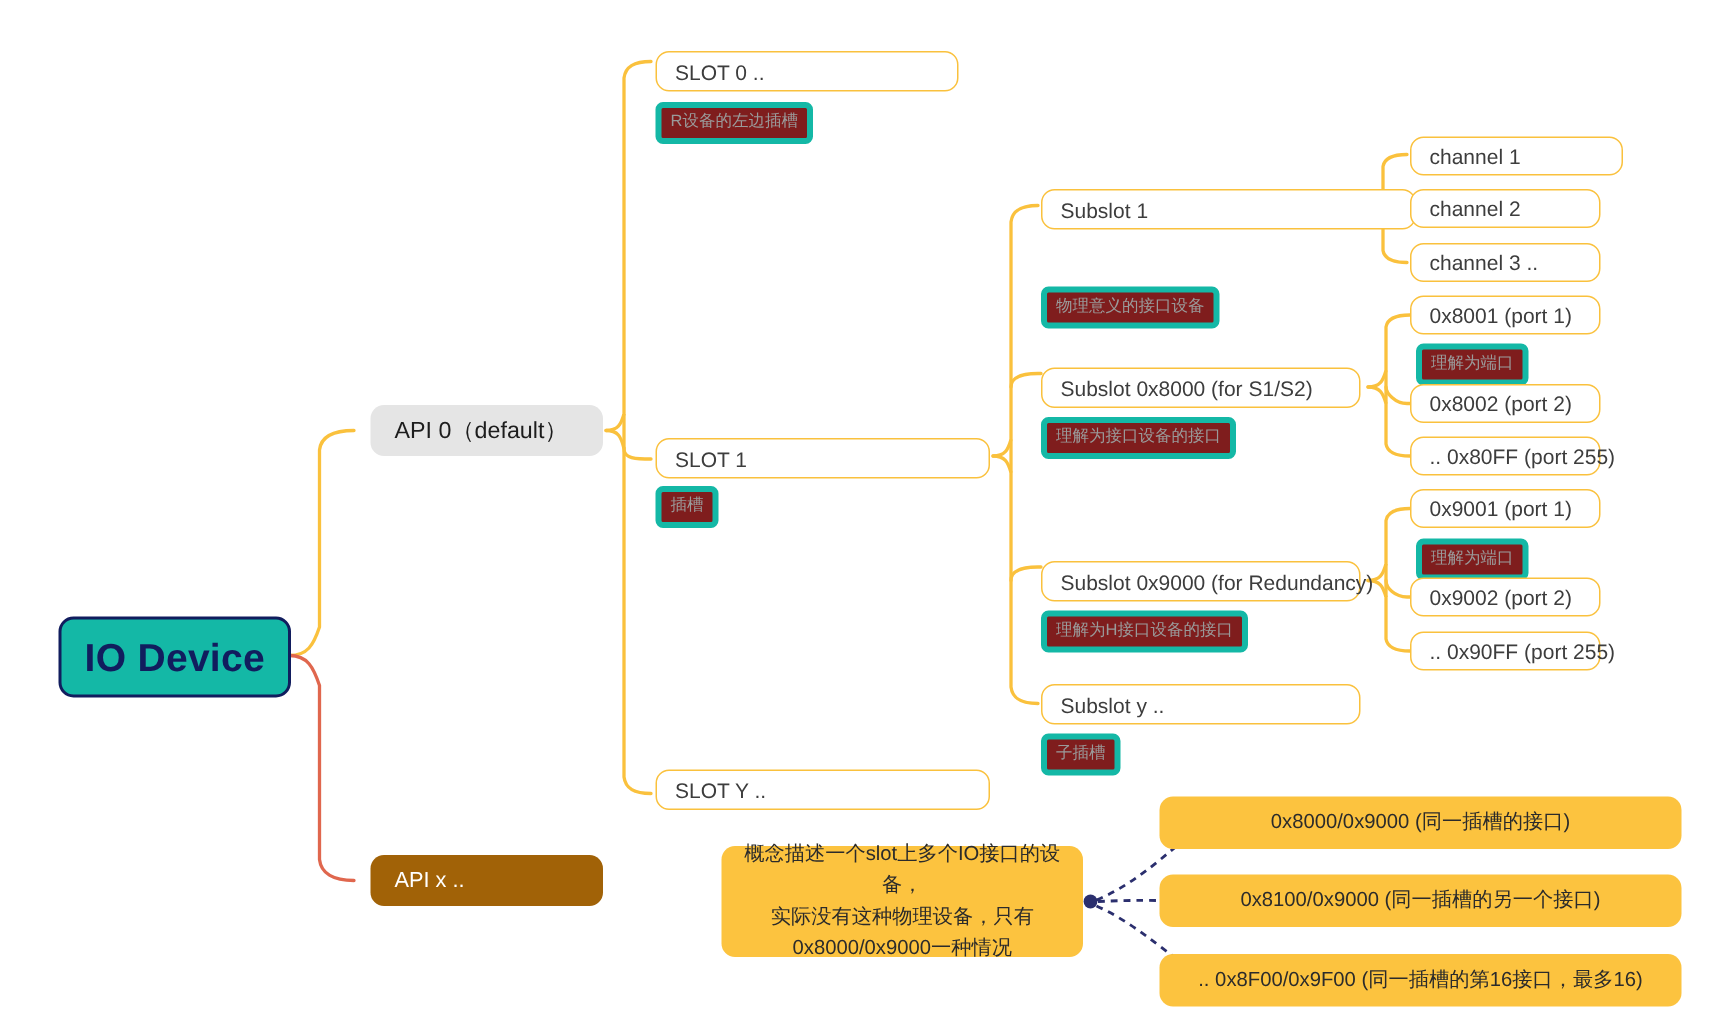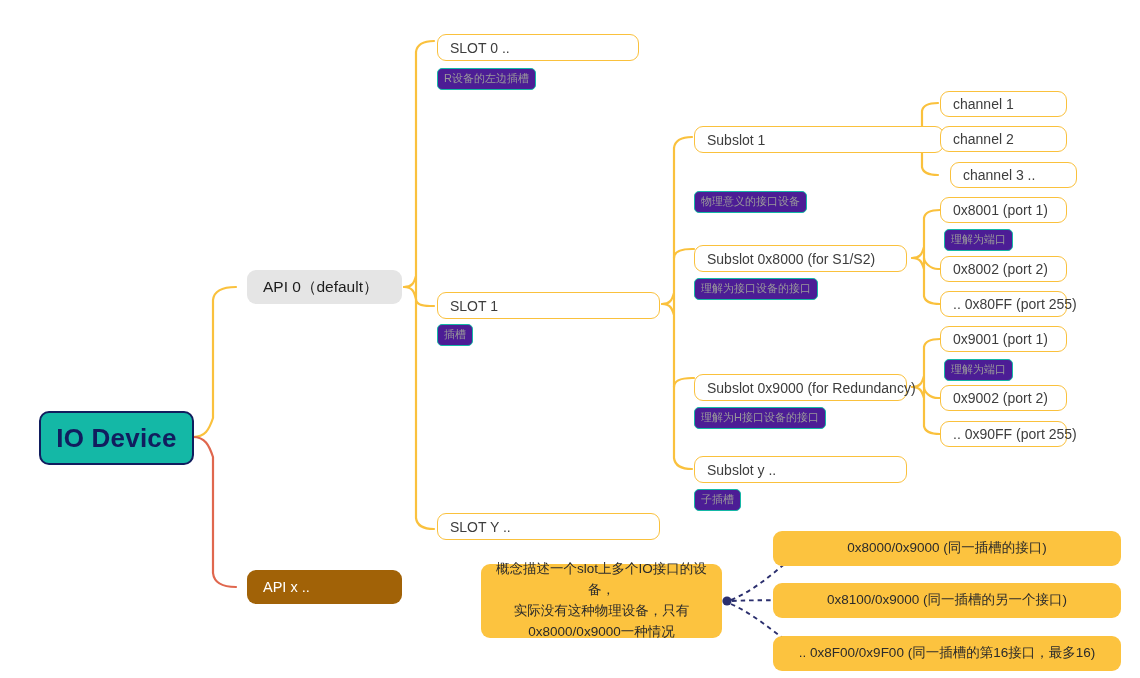--- a/index.html
+++ b/index.html
@@ -58,22 +58,22 @@
     border:1.6px solid #fac13d;
     border-radius:9px;
     color:#3d3d3d;
     font-size:14px;
     padding:0 12px;
   }
 
   
   .chip{
     position:absolute;
-    background:#4c1d95;
-    border:1px solid #14b8a6;
+    background:#7f1d1d;
+    border:4px solid #14b8a6;
     border-radius:5px;
     color:#9a9a9a;
     font-size:11px;
     line-height:1;
     padding:4px 6px 5px 6px;
     white-space:nowrap;
   }
 
   
   .note{
@@ -179,27 +179,27 @@
   <div class="node outline-amber" style="left:694px;top:374px;width:213px;height:27px;">
     <span>Subslot 0x9000 (for Redundancy)</span>
   </div>
   <div class="chip" style="left:694px;top:407px;">理解为H接口设备的接口</div>
 
   <div class="node outline-amber" style="left:694px;top:456px;width:213px;height:27px;text-align:right;">
     <span>Subslot y ..</span>
   </div>
   <div class="chip" style="left:694px;top:489px;">子插槽</div>
 
-  <div class="node outline-amber" style="left:940px;top:91px;width:127px;height:26px;">
+  <div class="node outline-amber" style="left:940px;top:91px;width:142px;height:26px;">
     <span>channel 1</span>
   </div>
   <div class="node outline-amber" style="left:940px;top:126px;width:127px;height:26px;">
     <span>channel 2</span>
   </div>
-  <div class="node outline-amber" style="left:940px;top:162px;width:127px;height:26px;margin-left:10px;">
+  <div class="node outline-amber" style="left:940px;top:162px;width:127px;height:26px;">
     <span>channel 3 ..</span>
   </div>
 
   <div class="node outline-amber" style="left:940px;top:197px;width:127px;height:26px;">
     <span>0x8001 (port 1)</span>
   </div>
   <div class="chip" style="left:944px;top:229px;">理解为端口</div>
 
   <div class="node outline-amber" style="left:940px;top:256px;width:127px;height:26px;">
     <span>0x8002 (port 2)</span>

